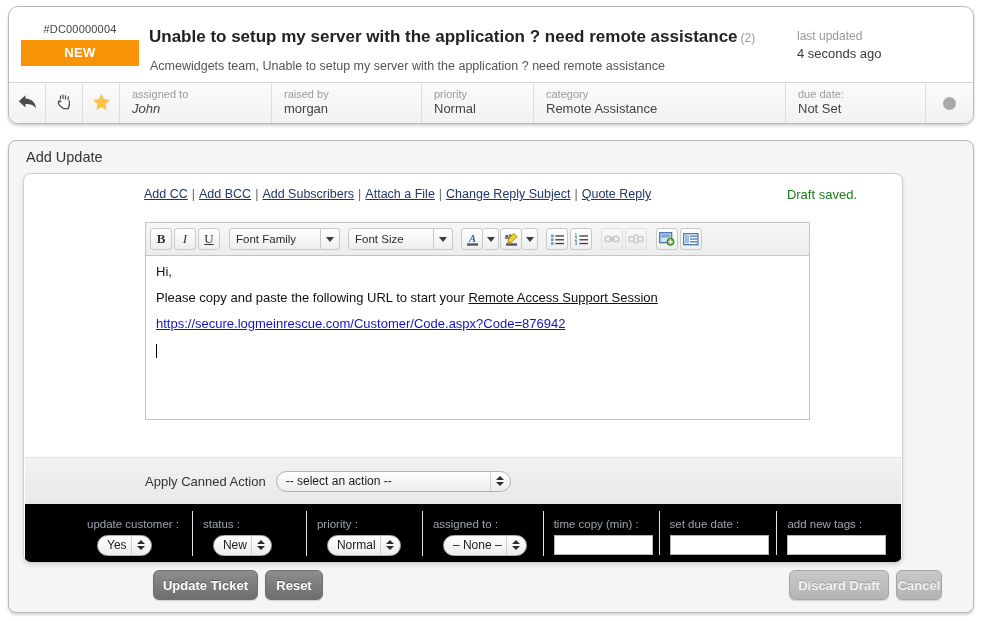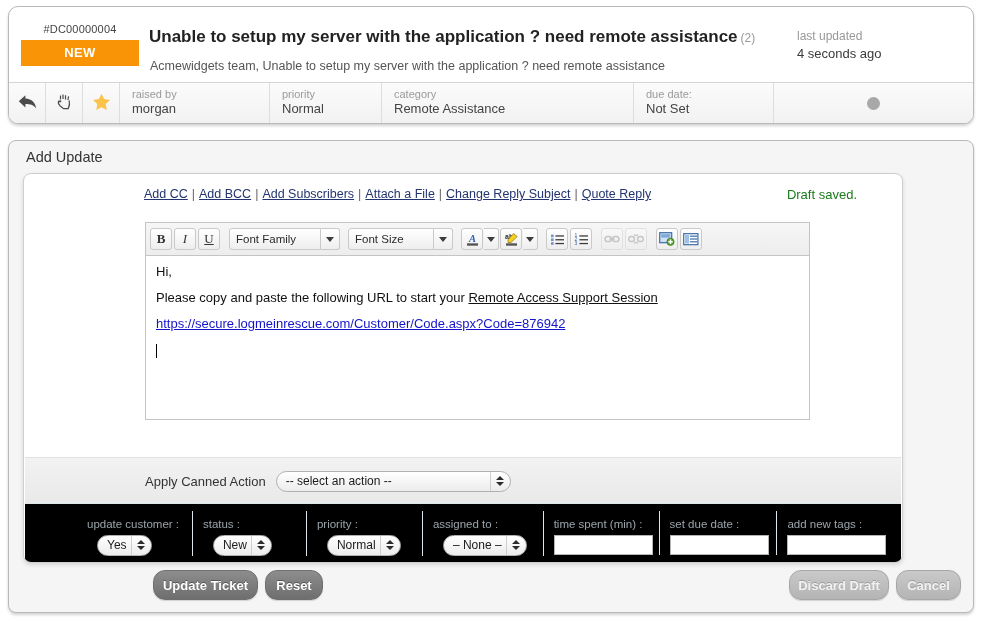--- a/index.html
+++ b/index.html
@@ -417,21 +417,21 @@
   
   .footer-btns {
     position: absolute;
     left: 0; right: 0;
     bottom: 12px;
     height: 30px;
   }
   .btn {
     position: absolute;
     height: 30px;
-    border-radius: 12px;
+    border-radius: 6px;
     border: 1px solid #6f6f6f;
     background: linear-gradient(to bottom,#8d8d8d 0%, #6e6e6e 100%);
     color: #ffffff;
     font-size: 13px;
     font-weight: bold;
     text-shadow: 0 -1px 0 rgba(0,0,0,.35);
     display: flex;
     align-items: center;
     justify-content: center;
     cursor: pointer;
@@ -440,21 +440,21 @@
   }
   .btn.light {
     background: linear-gradient(to bottom,#c9c9c9 0%, #b4b4b4 100%);
     border-color: #a6a6a6;
     color: #f2f2f2;
     text-shadow: 0 -1px 0 rgba(0,0,0,.2);
   }
   .btn-update  { left: 144px;  width: 105px; }
   .btn-reset   { left: 256px;  width: 58px;  }
   .btn-discard { left: 780px;  width: 100px; }
-  .btn-cancel  { left: 887px;  width: 65px;  }
+  .btn-cancel  { left: 887px;  width: 46px;  }
 </style>
 </head>
 <body>
 
 <div class="ticket-card">
   <div class="ticket-top">
 
     <div class="ticket-idblock">
       <div class="ticket-id">#DC00000004</div>
       <div class="ticket-status-badge">NEW</div>
@@ -495,20 +495,24 @@
       </span>
     </div>
     <div class="meta-icon">
       <span>
         <svg width="19" height="18" viewBox="0 0 19 18">
           <path d="M9.5 0.8 L12.1 6.1 L18.0 7.0 L13.7 11.1 L14.7 17.0 L9.5 14.2 L4.3 17.0 L5.3 11.1 L1.0 7.0 L6.9 6.1 Z" fill="#fbc34a"></path>
         </svg>
       </span>
     </div>
 
+    <div class="meta-cell meta-assigned">
+      <div class="mlabel">assigned to</div>
+      <div class="mvalue italic">John</div>
+    </div>
     <div class="meta-cell meta-raised">
       <div class="mlabel">raised by</div>
       <div class="mvalue">morgan</div>
     </div>
     <div class="meta-cell meta-priority">
       <div class="mlabel">priority</div>
       <div class="mvalue">Normal</div>
     </div>
     <div class="meta-cell meta-category">
       <div class="mlabel">category</div>
@@ -721,21 +725,21 @@
         <div class="flabel">assigned to :</div>
         <div class="mac-select">
           <span class="sel-text">– None –</span>
           <span class="stepper">
               <span class="up"></span>
               <span class="down"></span>
             </span>
         </div>
       </div>
       <div class="field-cell fc-time">
-        <div class="flabel">time spent (min) :</div>
+        <div class="flabel">time copy (min) :</div>
         <input class="text-input" type="text" value="" style="">
       </div>
       <div class="field-cell fc-due">
         <div class="flabel">set due date :</div>
         <input class="text-input" type="text" value="" style="">
       </div>
       <div class="field-cell fc-tags">
         <div class="flabel">add new tags :</div>
         <input class="text-input" type="text" value="" style="">
       </div>

